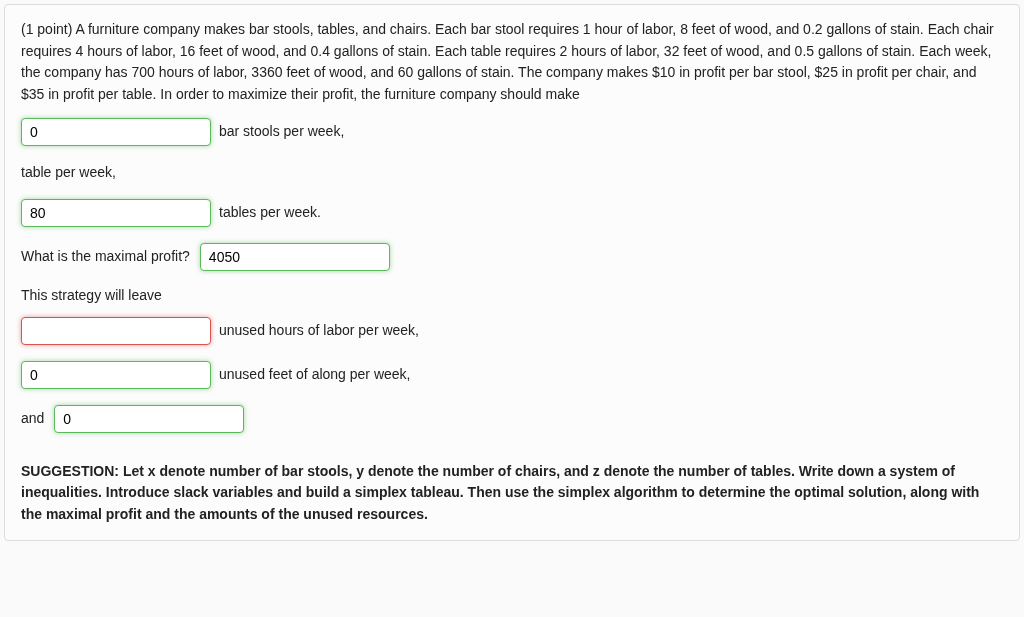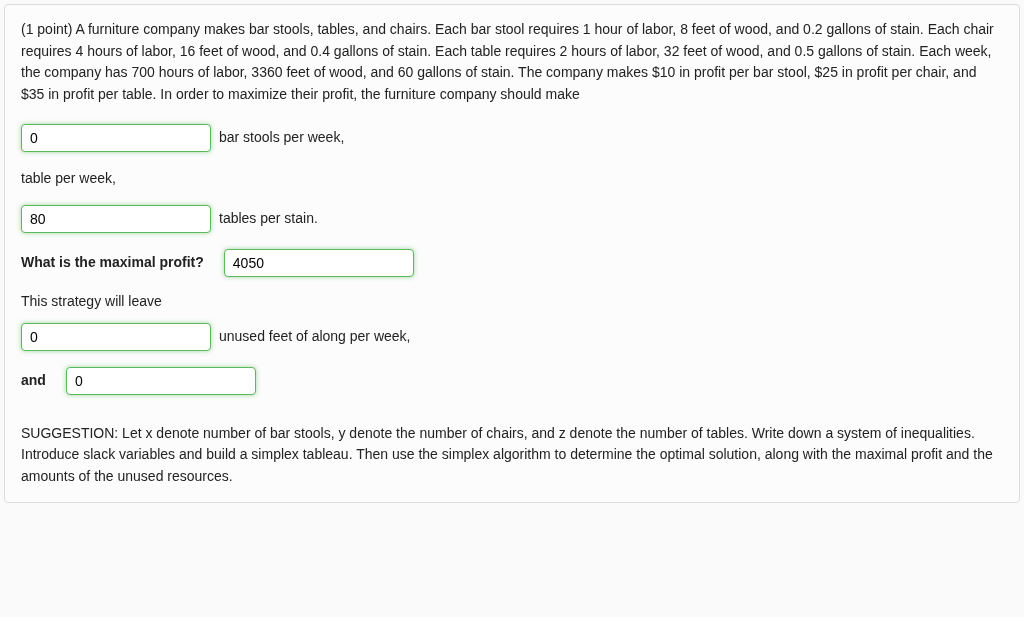--- a/index.html
+++ b/index.html
@@ -15,32 +15,31 @@
       padding: 4px;
     }
     .question-box {
       border: 1px solid #ddd;
       border-radius: 4px;
       padding: 14px 16px;
       background: #fcfcfc;
     }
     .stem {
       line-height: 1.55;
-      margin-bottom: 18px;
+      margin-bottom: 12px;
     }
     .answer-row {
       display: flex;
       align-items: center;
       gap: 8px;
       margin-bottom: 16px;
       line-height: 1.5;
     }
     .answer-row span.lead {
-      margin-right: 12px;
-      font-weight: bold;
+      margin-right: 2px;
     }
     .section-text {
       margin-bottom: 14px;
       margin-top: 16px;
     }
     input.ans {
       width: 190px;
       padding: 5px 8px;
       font-size: 14px;
       font-family: inherit;
@@ -52,50 +51,55 @@
       border: 1px solid #5cb85c;
       box-shadow: 0 0 5px rgba(92,184,92,0.55);
     }
     input.incorrect {
       border: 1px solid #d9534f;
       box-shadow: 0 0 5px rgba(217,83,79,0.55);
     }
     .suggestion {
       margin-top: 28px;
       line-height: 1.55;
+      font-weight: bold;
     }
   </style>
 </head>
 <body>
 
 <div class="question-box">
 
   <p class="stem">(1 point) A furniture company makes bar stools, tables, and chairs. Each bar stool requires 1 hour of labor, 8 feet of wood, and 0.2 gallons of stain. Each chair requires 4 hours of labor, 16 feet of wood, and 0.4 gallons of stain. Each table requires 2 hours of labor, 32 feet of wood, and 0.5 gallons of stain. Each week, the company has 700 hours of labor, 3360 feet of wood, and 60 gallons of stain. The company makes $10 in profit per bar stool, $25 in profit per chair, and $35 in profit per table. In order to maximize their profit, the furniture company should make</p>
 
   <div class="answer-row">
     <input class="ans correct" value="0" style="">
     <span>bar stools per week,</span>
   </div>
 
   <div class="answer-row">
     <span>table per week,</span>
   </div>
 
   <div class="answer-row">
     <input class="ans correct" value="80" style="">
-    <span>tables per stain.</span>
+    <span>tables per week.</span>
   </div>
 
   <div class="answer-row">
     <span class="lead">What is the maximal profit?</span>
     <input class="ans correct" value="4050" style="">
   </div>
 
   <p class="section-text">This strategy will leave</p>
 
+  <div class="answer-row">
+    <input class="ans incorrect" value="" style="">
+    <span>unused hours of labor per week,</span>
+  </div>
 
   <div class="answer-row">
     <input class="ans correct" value="0" style="">
     <span>unused feet of along per week,</span>
   </div>
 
   <div class="answer-row">
     <span class="lead">and</span>
     <input class="ans correct" value="0" style="">
   </div>

